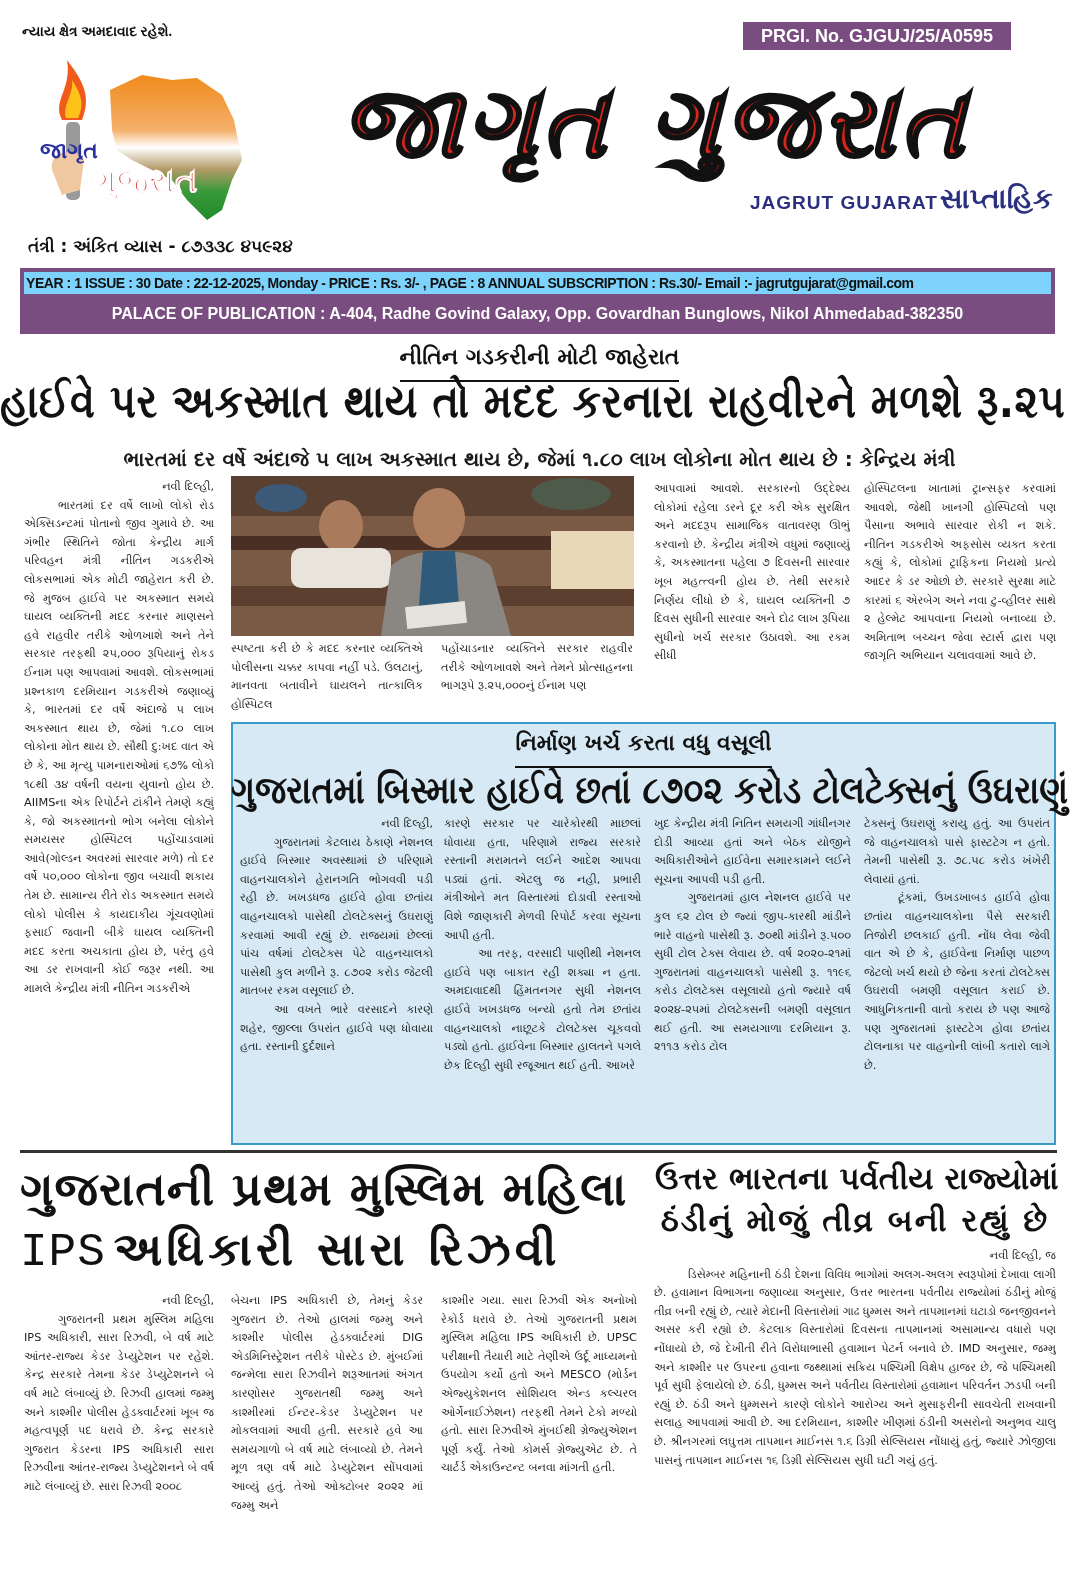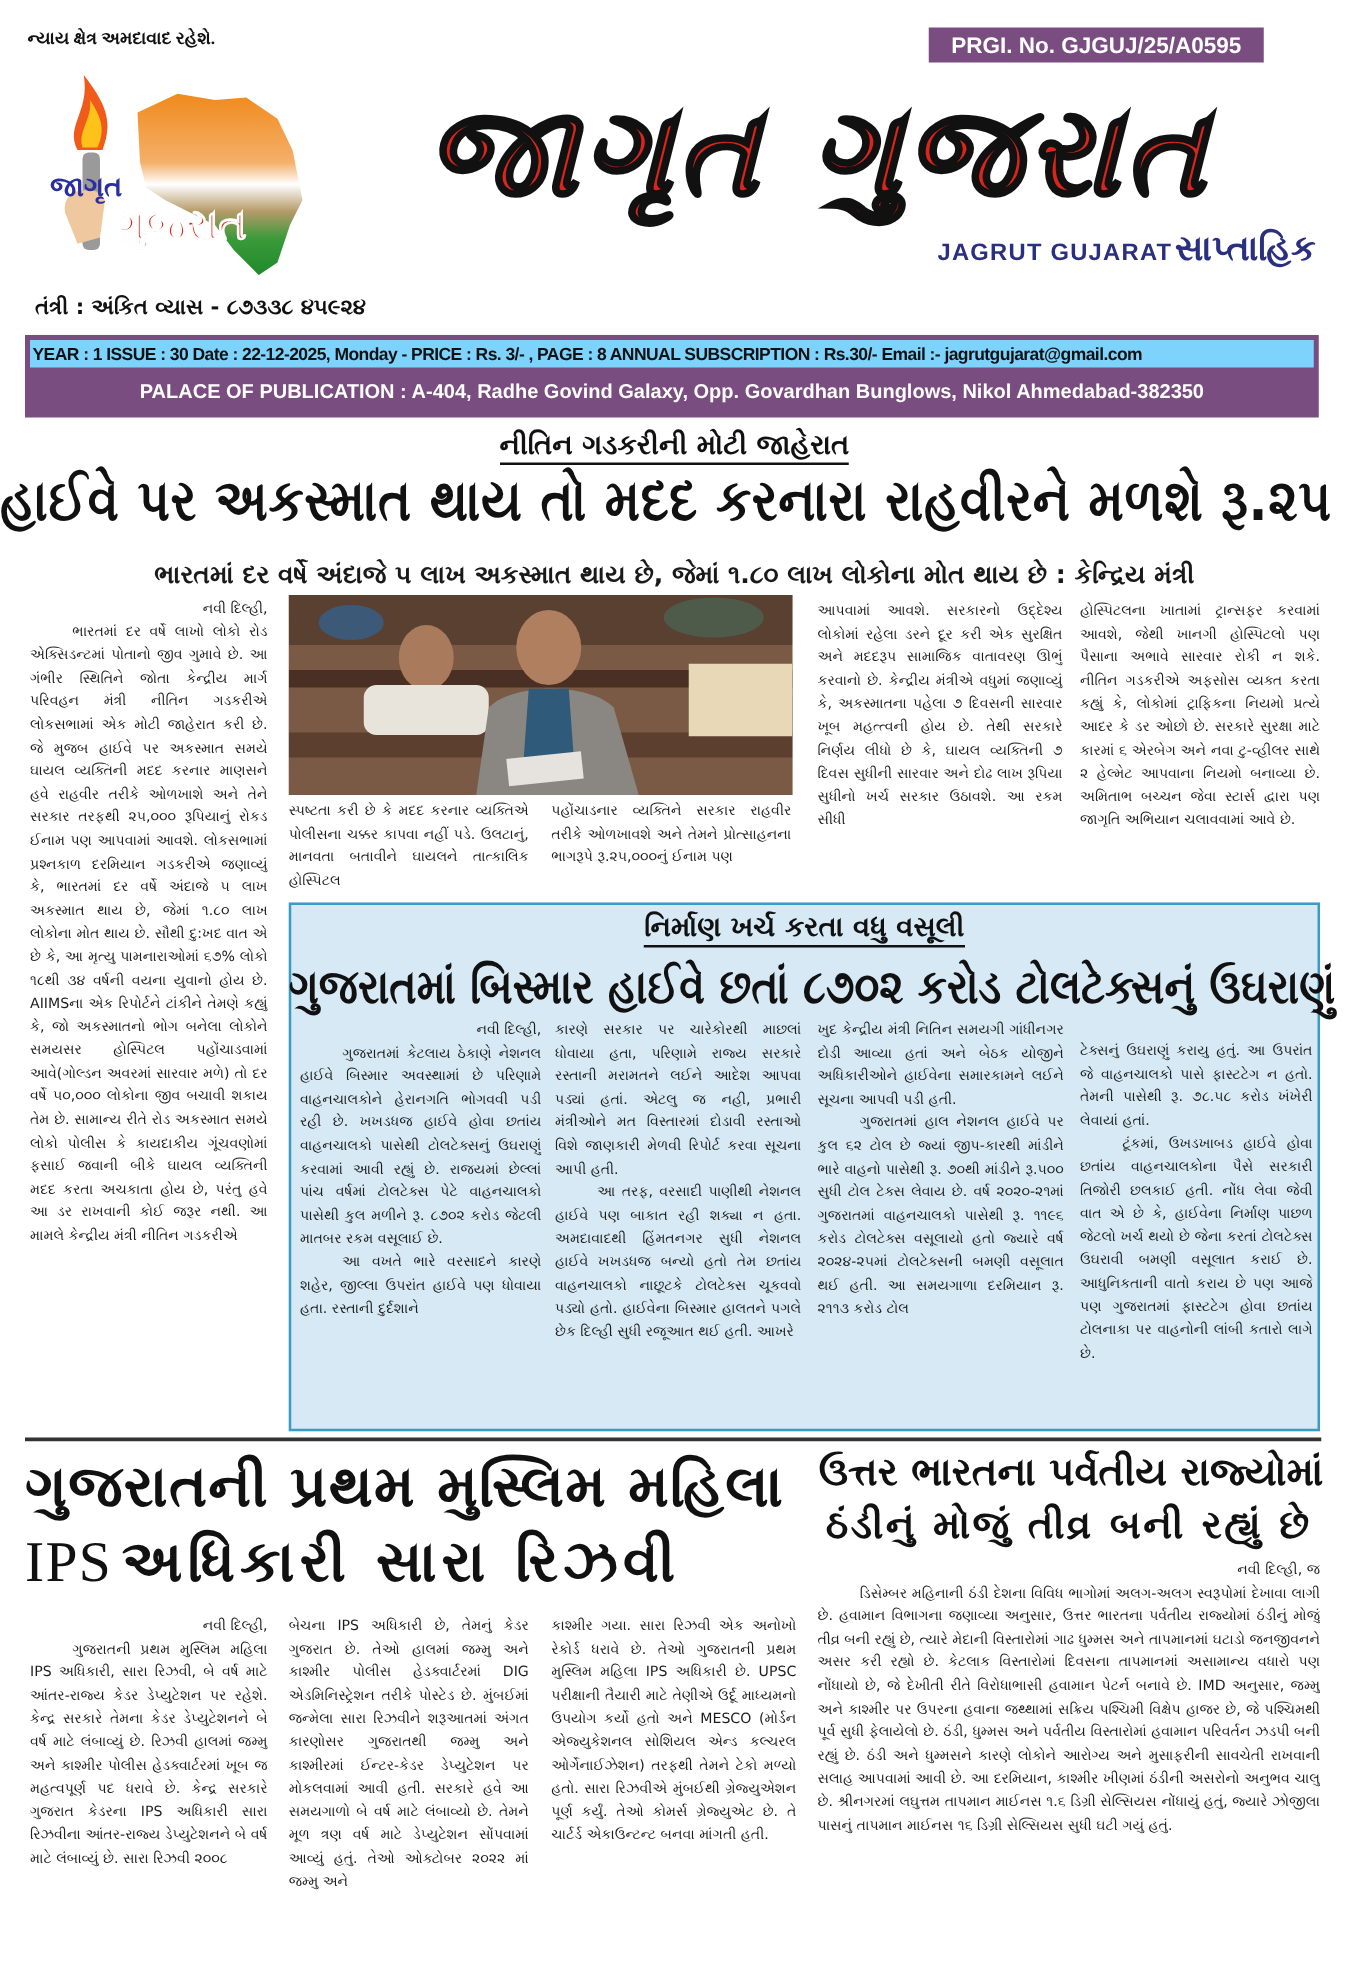--- a/index.html
+++ b/index.html
@@ -25,21 +25,21 @@
   .info-band { left: 20px; top: 268px; width: 1035px; height: 66px; background: #7a4d80; }
   .info-row1 { left: 24px; top: 272px; width: 1027px; height: 22px; background: #7dd3fc;
                font-family: "Liberation Sans", sans-serif; font-weight: bold; font-size: 14px;
                line-height: 22px; padding-left: 2px; white-space: nowrap; letter-spacing: -0.45px; }
   .info-row2 { left: 20px; top: 296px; width: 1035px; height: 36px; color: #fff;
                font-family: "Liberation Sans", sans-serif; font-weight: bold; font-size: 16px;
                line-height: 36px; text-align: center; white-space: nowrap; }
 
   
   .kicker { font-weight: bold; text-align: center; white-space: nowrap; }
-  .kicker span { border-bottom: 2px solid #111; padding-bottom: 1px; text-align: center; }
+  .kicker span { border-bottom: 2px solid #111; padding-bottom: 11px; text-align: center; }
   .k1 { left: 0; width: 1079px; top: 344px; font-size: 22px; }
   .h1 { left: 0; width: 1079px; top: 378px; font-size: 40px; font-weight: bold; text-align: center;
         white-space: nowrap; letter-spacing: 0.5px; transform: scaleY(1.15); }
   .deck { left: 0; width: 1079px; top: 447px; font-size: 20px; font-weight: bold; text-align: center;
           white-space: nowrap; color: #1a1a1a; }
 
   .col { font-size: 11.3px; line-height: 18.6px; text-align: justify; color: #1c1c1c; }
   .col p { text-indent: 3em; }
   .col p.dateline { text-align: right; text-indent: 0; }
 
@@ -53,28 +53,28 @@
 
   
   .box2 { left: 231px; top: 722px; width: 825px; height: 423px; background: #d6e9f4;
           border: 2px solid #3a9bc7; }
   .k2 { left: 231px; width: 825px; top: 730px; font-size: 22px; }
   .h2 { left: 231px; width: 825px; top: 770px; font-size: 33px; font-weight: bold; text-align: center;
         white-space: nowrap; transform: scaleY(1.15); }
   .b1 { left: 240px; top: 815px; width: 193px; height: 325px; overflow: hidden; }
   .b2 { left: 444px; top: 815px; width: 197px; height: 325px; overflow: hidden; }
   .b3 { left: 654px; top: 815px; width: 197px; height: 325px; overflow: hidden; }
-  .b4 { left: 864px; top: 815px; width: 186px; height: 325px; overflow: hidden; margin-top: 17px; }
+  .b4 { left: 864px; top: 815px; width: 186px; height: 325px; overflow: hidden; }
 
   .rule { left: 20px; top: 1150px; width: 1037px; height: 3px; background: #333; }
 
   
   .h3a { left: 20px; top: 1162px; width: 620px; font-size: 46px; font-weight: bold; white-space: nowrap; letter-spacing: 1px; }
   .h3b { left: 20px; top: 1222px; width: 620px; font-size: 46px; white-space: nowrap; }
-  .h3b .ips { font-family: Liberation Serif, serif; font-weight: normal; letter-spacing: 1px; margin-right: 8px; }
+  .h3b .ips { font-family: Liberation Mono, monospace; font-weight: normal; letter-spacing: 1px; margin-right: 8px; }
   .h3b .rest { font-weight: bold; letter-spacing: 4px; }
   .s1 { left: 24px; top: 1292px; width: 190px; height: 280px; overflow: hidden; }
   .s2 { left: 231px; top: 1292px; width: 192px; height: 280px; overflow: hidden; }
   .s3 { left: 441px; top: 1292px; width: 196px; height: 280px; overflow: hidden; }
 
   
   .h4a { left: 655px; top: 1160px; width: 400px; font-size: 31px; font-weight: bold; white-space: nowrap; text-align: center; }
   .h4b { left: 655px; top: 1202px; width: 400px; font-size: 31px; font-weight: bold; white-space: nowrap; text-align: center; letter-spacing: 2px; }
   .s4 { left: 654px; top: 1247px; width: 402px; height: 325px; overflow: hidden; }
 </style>

